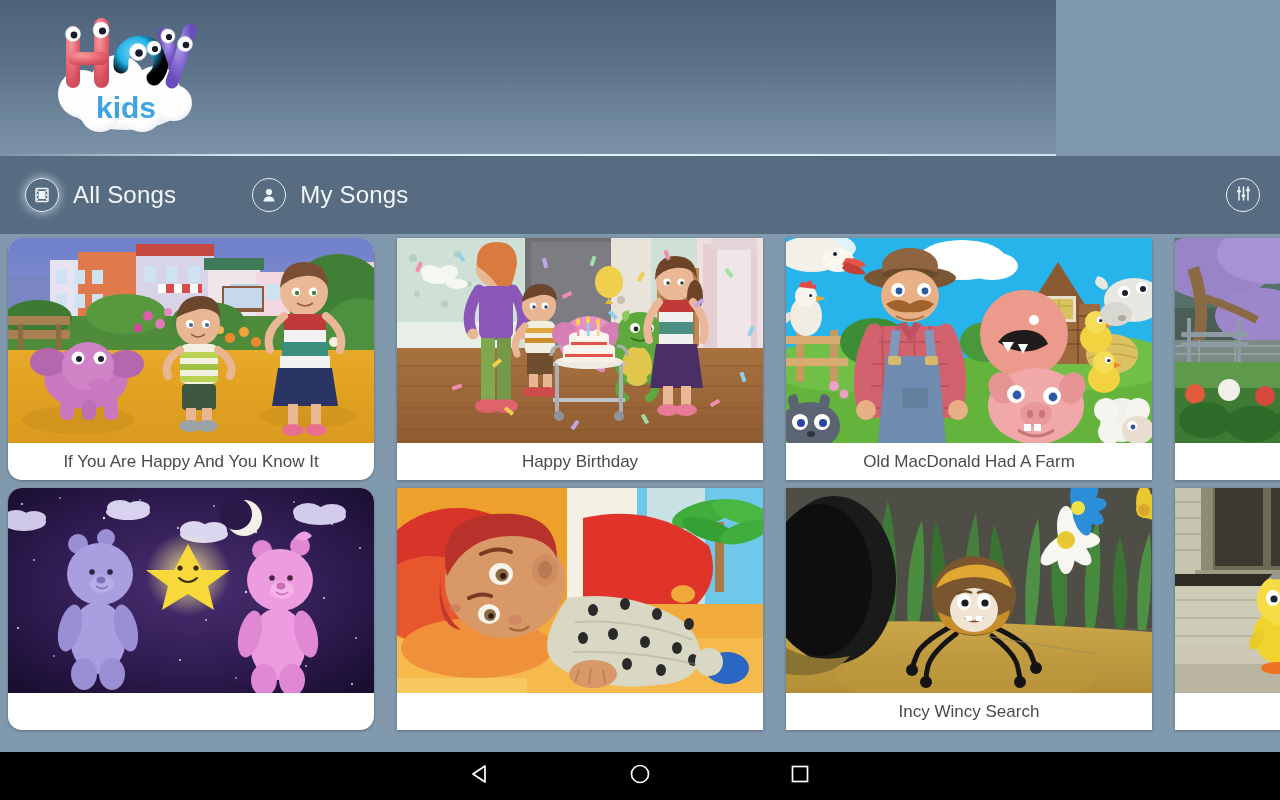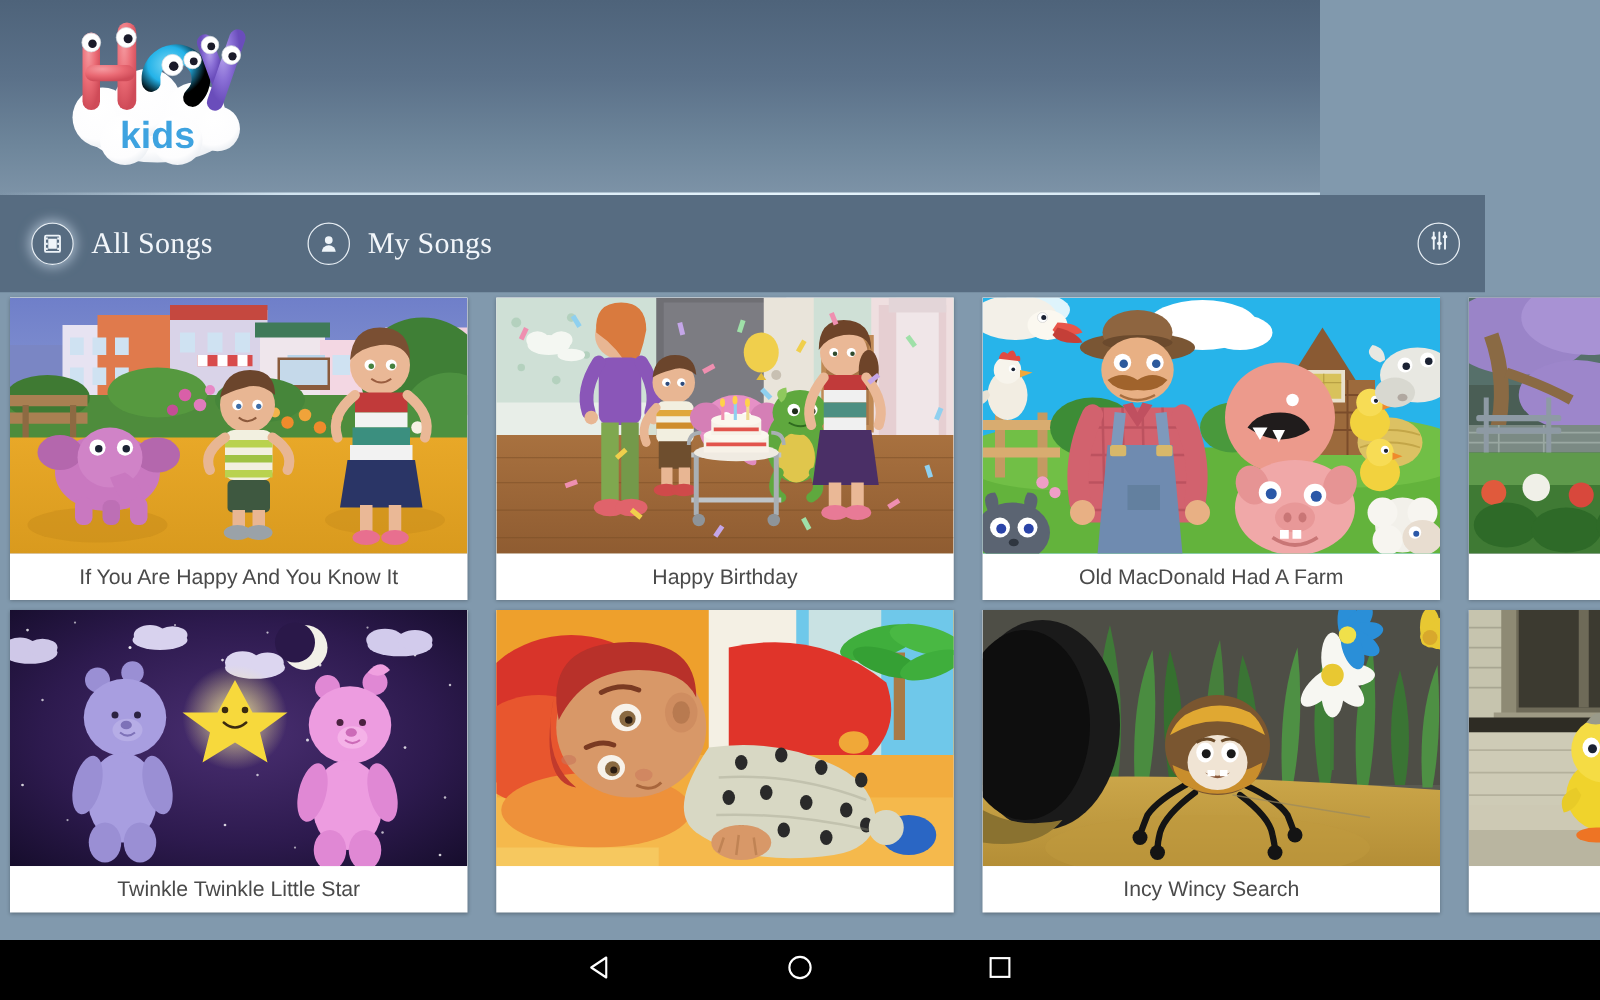--- a/index.html
+++ b/index.html
@@ -40,23 +40,23 @@
   .search-input {
     flex: 1; border: 0; background: transparent; outline: none;
     color: #d7e2ea; font-size: 17px; font-family: "Liberation Sans", sans-serif;
   }
   .search-input::placeholder { color: #cbd8e2; opacity: 1; }
   .search-icon { width: 22px; height: 22px; flex: 0 0 22px; }
 
   
   .tabbar {
     position: absolute; top: 156px; left: 0;
-    width: 1188px; height: 78px;
+    width: 1280px; height: 78px;
     background: #576c81;
-    display: flex;  font-family: Liberation Serif, serif;
+    display: flex; 
   }
   .tab {
     display: flex; align-items: center; gap: 14px;
     height: 78px; cursor: pointer; user-select: none;
   }
   .tab.first { margin-left: 25px; }
   .tab.second { margin-left: 76px; }
   .tab-circle {
     width: 34px; height: 34px; border-radius: 50%;
     border: 1.6px solid #e7eef4;
@@ -84,21 +84,21 @@
   .row.r1 { top: 4px; }
   .row.r2 { top: 254px; }
 
   .card {
     position: absolute; top: 0;
     width: 366px; height: 242px;
     background: #ffffff;
     box-shadow: 0 1px 3px rgba(0,0,0,0.28);
     overflow: hidden;
   }
-  .card.c0 { left: 8px; }
+  .card.c0 { left: 8px; border-radius: 14px; }
   .card.c1 { left: 397px; }
   .card.c2 { left: 786px; }
   .card.c3 { left: 1175px; }
 
   .thumb { position: relative; width: 366px; height: 205px; overflow: hidden; }
   .thumb > svg { position: absolute; inset: 0; }
   .card-title {
     height: 37px; display: flex; align-items: center; justify-content: center;
     color: #4a4a4a; font-size: 17px; white-space: nowrap;
   }
@@ -897,21 +897,20 @@
               <ellipse cx="273" cy="98" rx="4.5" ry="3.4" fill="#cc6bb8"></ellipse>
               <path d="M268 104 q6 5 12 0" stroke="#cc6bb8" stroke-width="1.6" fill="none"></path>
               <ellipse cx="270" cy="156" rx="28" ry="36" fill="#ed9ce0"></ellipse>
               <ellipse cx="242" cy="146" rx="11" ry="24" fill="#e088d4" transform="rotate(14 242 146)"></ellipse>
               <ellipse cx="298" cy="146" rx="11" ry="24" fill="#e088d4" transform="rotate(-14 298 146)"></ellipse>
               <ellipse cx="256" cy="192" rx="13" ry="16" fill="#e088d4"></ellipse>
               <ellipse cx="284" cy="192" rx="13" ry="16" fill="#e088d4"></ellipse>
             </g>
           </svg>
         </div>
-        <div class="card-title">Twinkle Twinkle Little Star</div>
       </div>
 
       <div class="card c1">
         <div class="thumb">
           <svg width="366" height="205" viewBox="0 0 366 205">
             <rect width="366" height="205" fill="#f0a838"></rect>
             <rect x="0" y="0" width="366" height="116" fill="#eea02c"></rect>
 
             <rect x="230" y="0" width="136" height="116" fill="#6fc8ea"></rect>
             <rect x="250" y="0" width="58" height="116" fill="#f0ece0" opacity="0.7"></rect>

